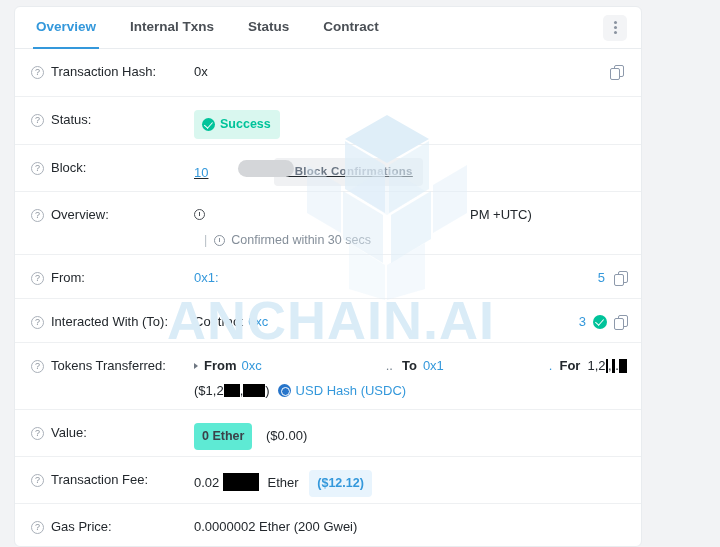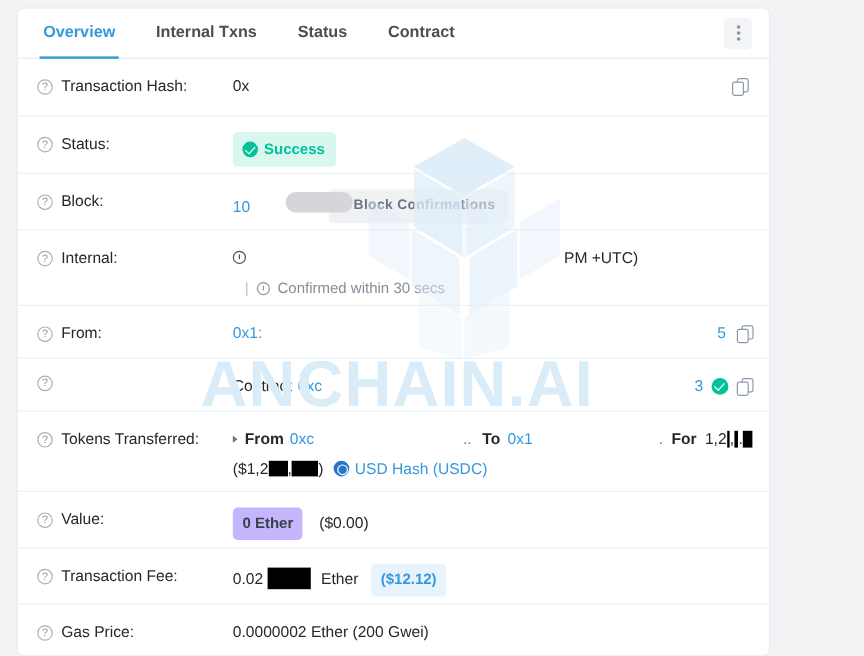--- a/index.html
+++ b/index.html
@@ -164,21 +164,21 @@
     left: 4px; top: 2px;
     width: 3.5px; height: 7px;
     border: solid #fff;
     border-width: 0 1.7px 1.7px 0;
     transform: rotate(42deg);
   }
   .check-sm { width: 14px; height: 14px; flex: 0 0 14px; display:inline-block; vertical-align:-3px;}
   .check-sm::after { left: 4.3px; top: 2.3px; width: 3.6px; height: 7.2px; }
 
   
-  .conf-wrap { display: inline-flex; align-items: center; gap: 0; position: relative; }
+  .conf-wrap { display: inline-flex; align-items: center; gap: 0; position: relative; text-decoration: underline; }
   .conf-pill {
     display: inline-block;
     background: #f0f1f3;
     color: #6b7684;
     font-size: 11.5px;
     font-weight: 700;
     letter-spacing: .3px;
     border-radius: 4px;
     padding: 4px 10px 5px 10px;
     margin-left: 66px;
@@ -252,21 +252,21 @@
     display: inline-block;
     background: #000;
     vertical-align: -2px;
     height: 13px;
   }
   .bar-tall { height: 14px; vertical-align: -3px; }
 
   
   .chip-grey {
     display:inline-block;
-    background:#c4b5fd;
+    background:#5eead4;
     color:#3b4149;
     font-size:12.5px;
     font-weight:700;
     border-radius:4px;
     padding:4px 8px;
   }
   .chip-blue {
     display:inline-block;
     background:#e8f4fd;
     color:#3498db;
@@ -378,21 +378,21 @@
               <span class="redact-pill"></span>
               <span>9 Block Confirmations</span>
             </span>
           </span>
         </div>
       </div>
 
       <div class="row row-ts">
         <div class="label">
           <span class="qm">?</span>
-          <span>Internal:</span>
+          <span>Overview:</span>
         </div>
         <div class="val">
           <div class="ts-line1">
             <span class="clock"></span>
             <span></span>
             <span class="ts-right">PM +UTC)</span>
           </div>
           <div class="ts-line2">
             <span class="ts-sep">|</span>
             <span class="clock clock-grey"></span>
@@ -413,20 +413,21 @@
               <span class="blue">5</span>
               <span class="copy"></span>
             </span>
           </div>
         </div>
       </div>
 
       <div class="row row-to">
         <div class="label">
           <span class="qm">?</span>
+          <span>Interacted With (To):</span>
         </div>
         <div class="val">
           <div class="addr-row">
             <span>Contract</span>
             <span class="blue" style="margin-left:5px">0xc</span>
             <span class="addr-tail" style="gap:7px">
               <span class="blue">3</span>
               <span class="check check-sm"></span>
               <span class="copy"></span>
             </span>

